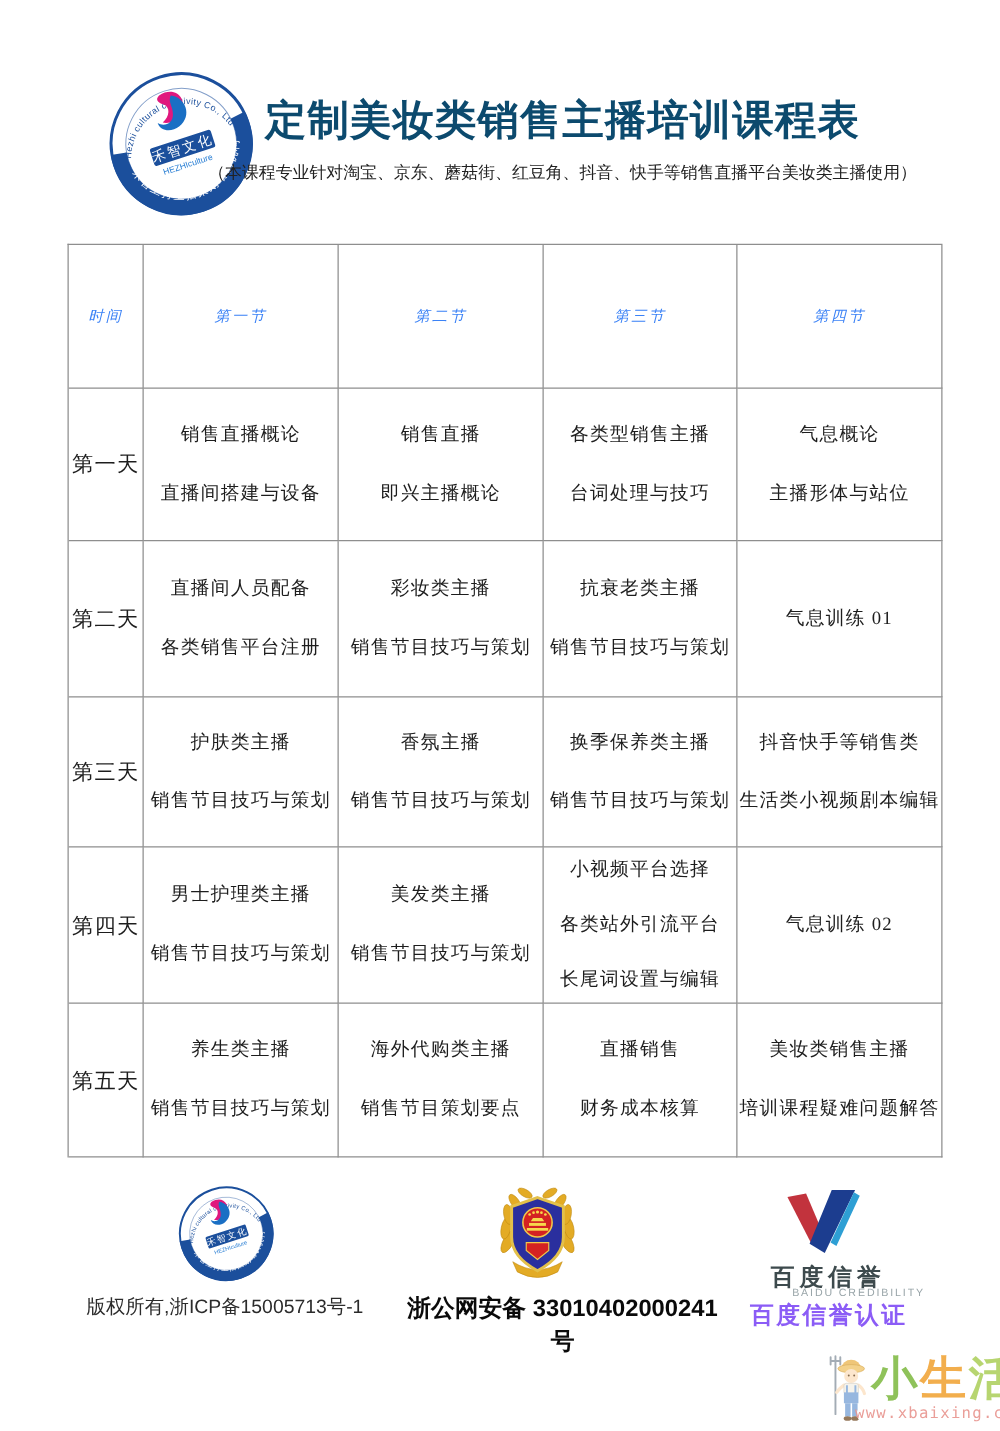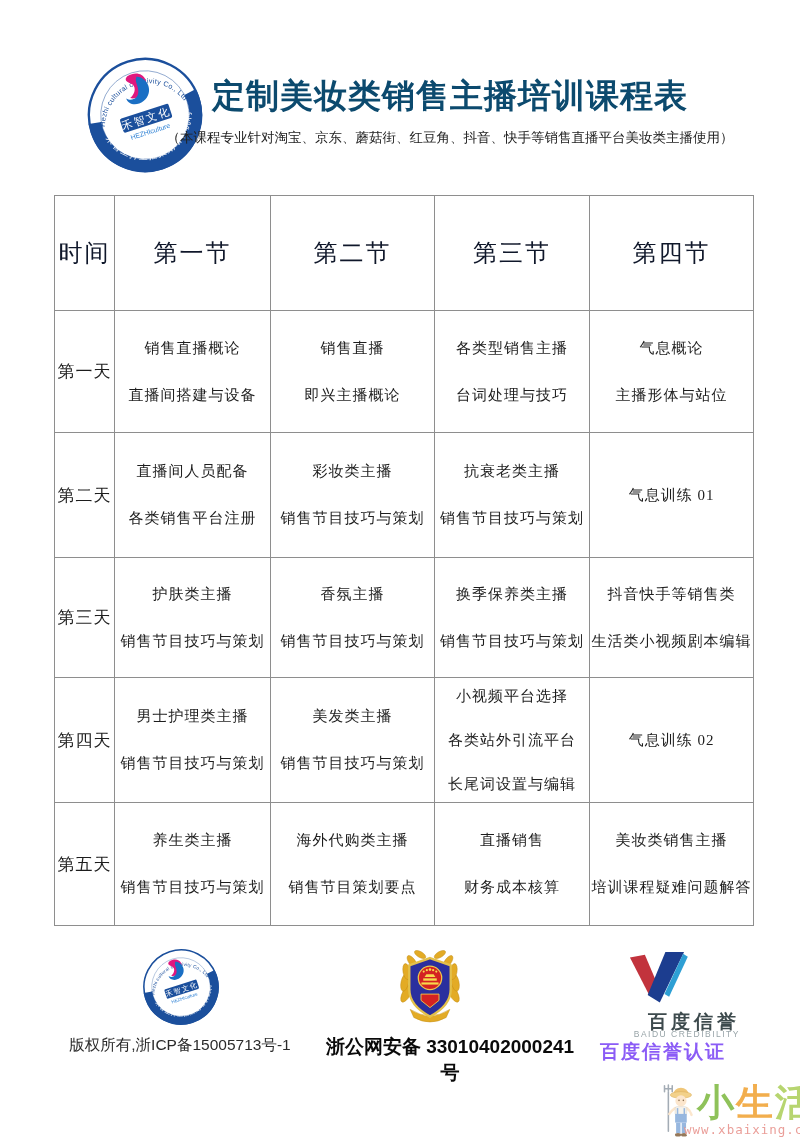--- a/index.html
+++ b/index.html
@@ -17,35 +17,35 @@
   
   .schedule{position:absolute;left:54px;top:195px;display:grid;
             grid-template-columns:60px 156px 164px 155px 164px;
             grid-template-rows:115px 122px 125px 120px 125px 123px;
             border-top:1px solid var(--table-line,#8e8e8e);
             border-left:1px solid var(--table-line,#8e8e8e);}
   .cell{border-right:1px solid var(--table-line,#8e8e8e);
         border-bottom:1px solid var(--table-line,#8e8e8e);
         display:flex;flex-direction:column;align-items:center;justify-content:center;
         box-sizing:border-box;text-align:center;}
-  .header-cell{font-size:24px;letter-spacing:2px;color:#0f172a;}
+  .header-cell{font-size:12px;letter-spacing:2px;color:#3b82f6;font-style:italic;}
   .day-cell{font-size:17px;letter-spacing:1px;}
   .course-cell{font-size:15px;letter-spacing:1px;gap:32px;line-height:1;}
   .course-cell.tight{gap:29px;}
   .course-line{white-space:nowrap;}
 
   
   .footer-sans{font-family:"Liberation Sans","DejaVu Sans",sans-serif;}
   .copyright{position:absolute;left:50px;top:1035px;width:260px;text-align:center;
              font-size:15.5px;color:#2b2b2b;}
   .police-badge{position:absolute;left:394px;top:946px;width:72px;height:80px;}
   .police-filing{position:absolute;left:320px;top:1034px;width:260px;text-align:center;
                  font-size:19px;font-weight:700;color:#0a0a0a;}
   .baidu-logo{position:absolute;left:624px;top:952px;width:66px;height:56px;}
-  .baidu-cn{position:absolute;left:585px;top:1009px;width:155px;text-align:right;
+  .baidu-cn{position:absolute;left:585px;top:1009px;width:155px;text-align:center;
             font-size:19px;letter-spacing:4px;font-weight:600;color:var(--baidu-gray-text,#3d4a4d);}
   .baidu-en{position:absolute;left:585px;top:1029px;width:155px;text-align:right;
             font-size:8.5px;letter-spacing:1.5px;color:#98a4a8;}
   .baidu-cert{position:absolute;left:578px;top:1039px;width:170px;text-align:center;
               font-size:19px;font-weight:700;letter-spacing:2px;color:#8b5cf6;}
 
   
   .farmer{position:absolute;left:661px;top:1082px;width:36px;height:58px;opacity:.9;}
   .wm-name{position:absolute;left:697px;top:1084px;width:100px;display:flex;gap:2px;
            font-size:37px;font-weight:700;line-height:1;opacity:.85;

